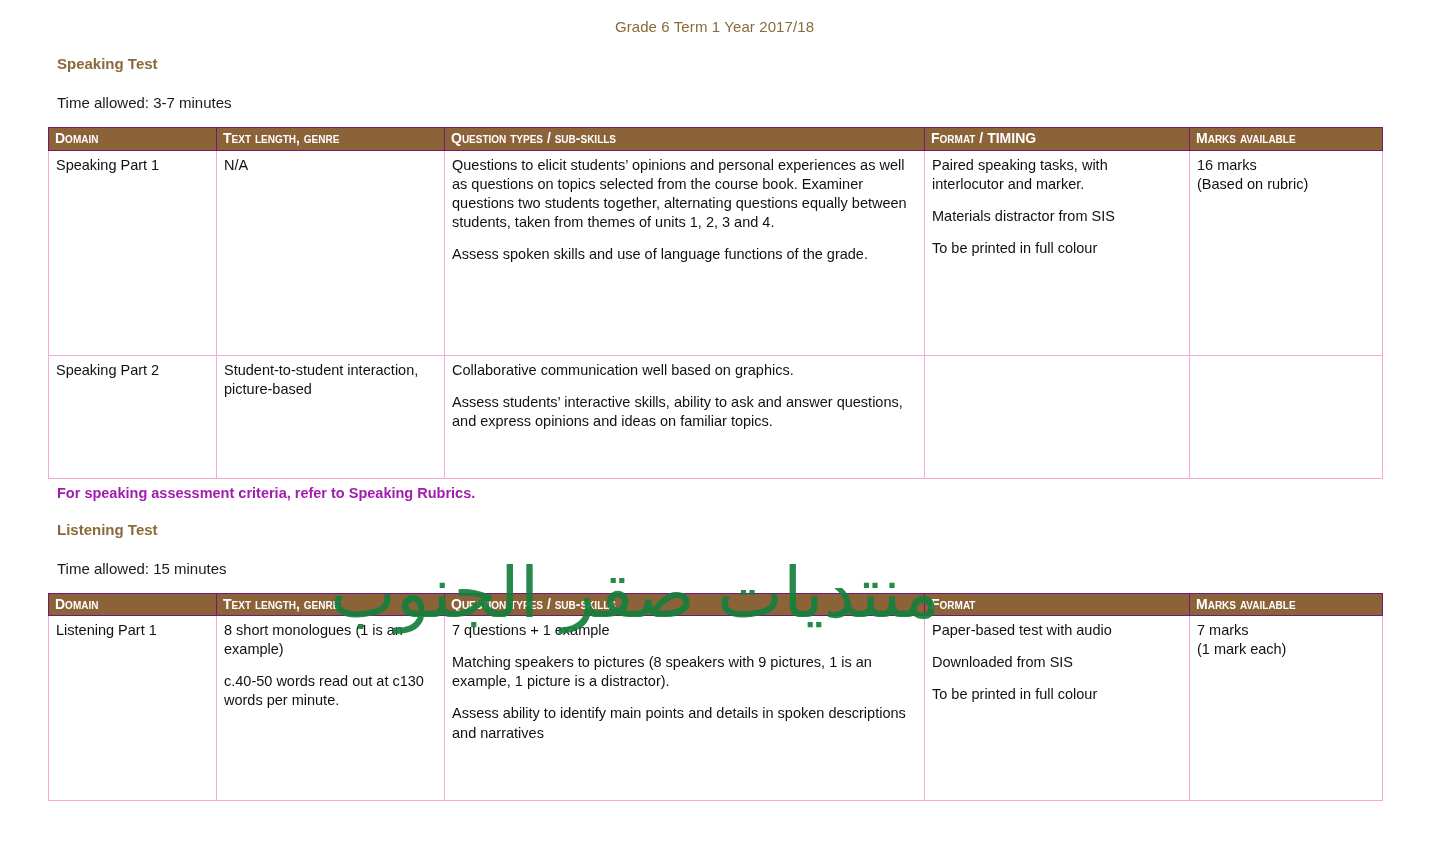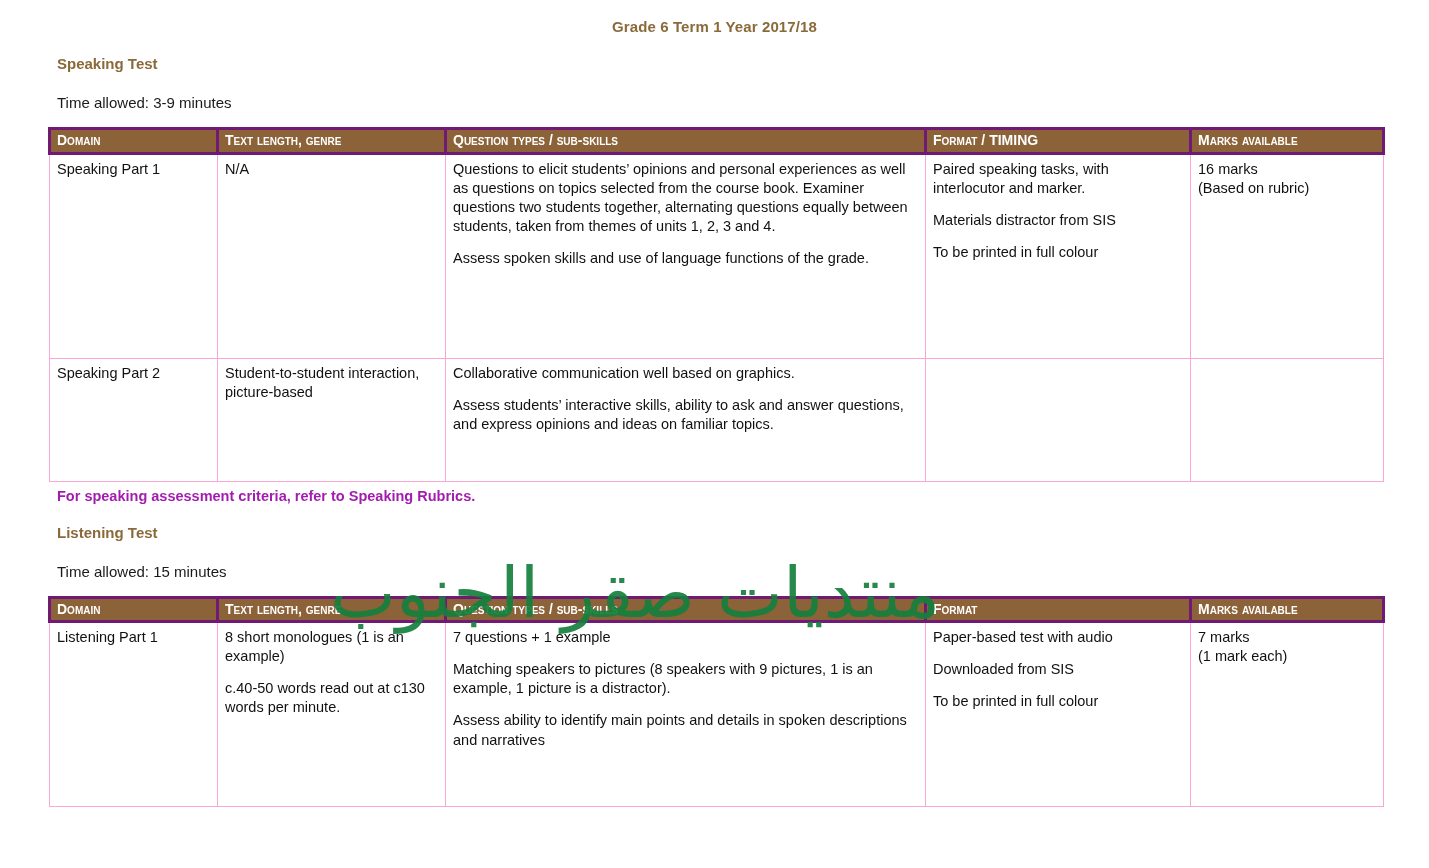--- a/index.html
+++ b/index.html
@@ -19,21 +19,21 @@
   .page {
     position: relative;
     width: 1429px;
     height: 868px;
     padding: 0;
   }
 
   .doc-title {
     text-align: center;
     font-size: 15px;
-    font-weight: bold;
+    font-weight: normal;
     color: #8a6a3a;
     margin: 18px 0 0 0;
     letter-spacing: 0.1px;
   }
 
   .section-heading {
     font-size: 15px;
     font-weight: bold;
     color: #8a6a3a;
     margin-left: 57px;
@@ -55,21 +55,21 @@
     table-layout: fixed;
     background: #fff;
   }
   table.spec th {
     background: #8c6239;
     color: #ffffff;
     text-align: left;
     font-size: 14px;
     font-weight: bold;
     padding: 2px 6px;
-    border: 3px solid #701a75;
+    border: 1px solid #701a75;
     line-height: 1.25;
     vertical-align: middle;
     white-space: nowrap;
     font-variant: small-caps;
   }
   table.spec td {
     border: 1px solid #f9a8d4;
     vertical-align: top;
     padding: 5px 7px 8px 7px;
     font-size: 14.5px;
@@ -116,21 +116,21 @@
   .row-tall-3 td { height: 185px; }
 </style>
 </head>
 <body>
 
 <div class="page">
 
   <div class="doc-title">Grade 6 Term 1 Year 2017/18</div>
 
   <div class="section-heading">Speaking Test</div>
-  <div class="time-allowed">Time allowed: 3-9 minutes</div>
+  <div class="time-allowed">Time allowed: 3-7 minutes</div>
 
   <table class="spec">
     <colgroup>
       <col class="c1">
         <col class="c2">
         <col class="c3">
         <col class="c4">
         <col class="c5">
     </colgroup>
     <thead>

